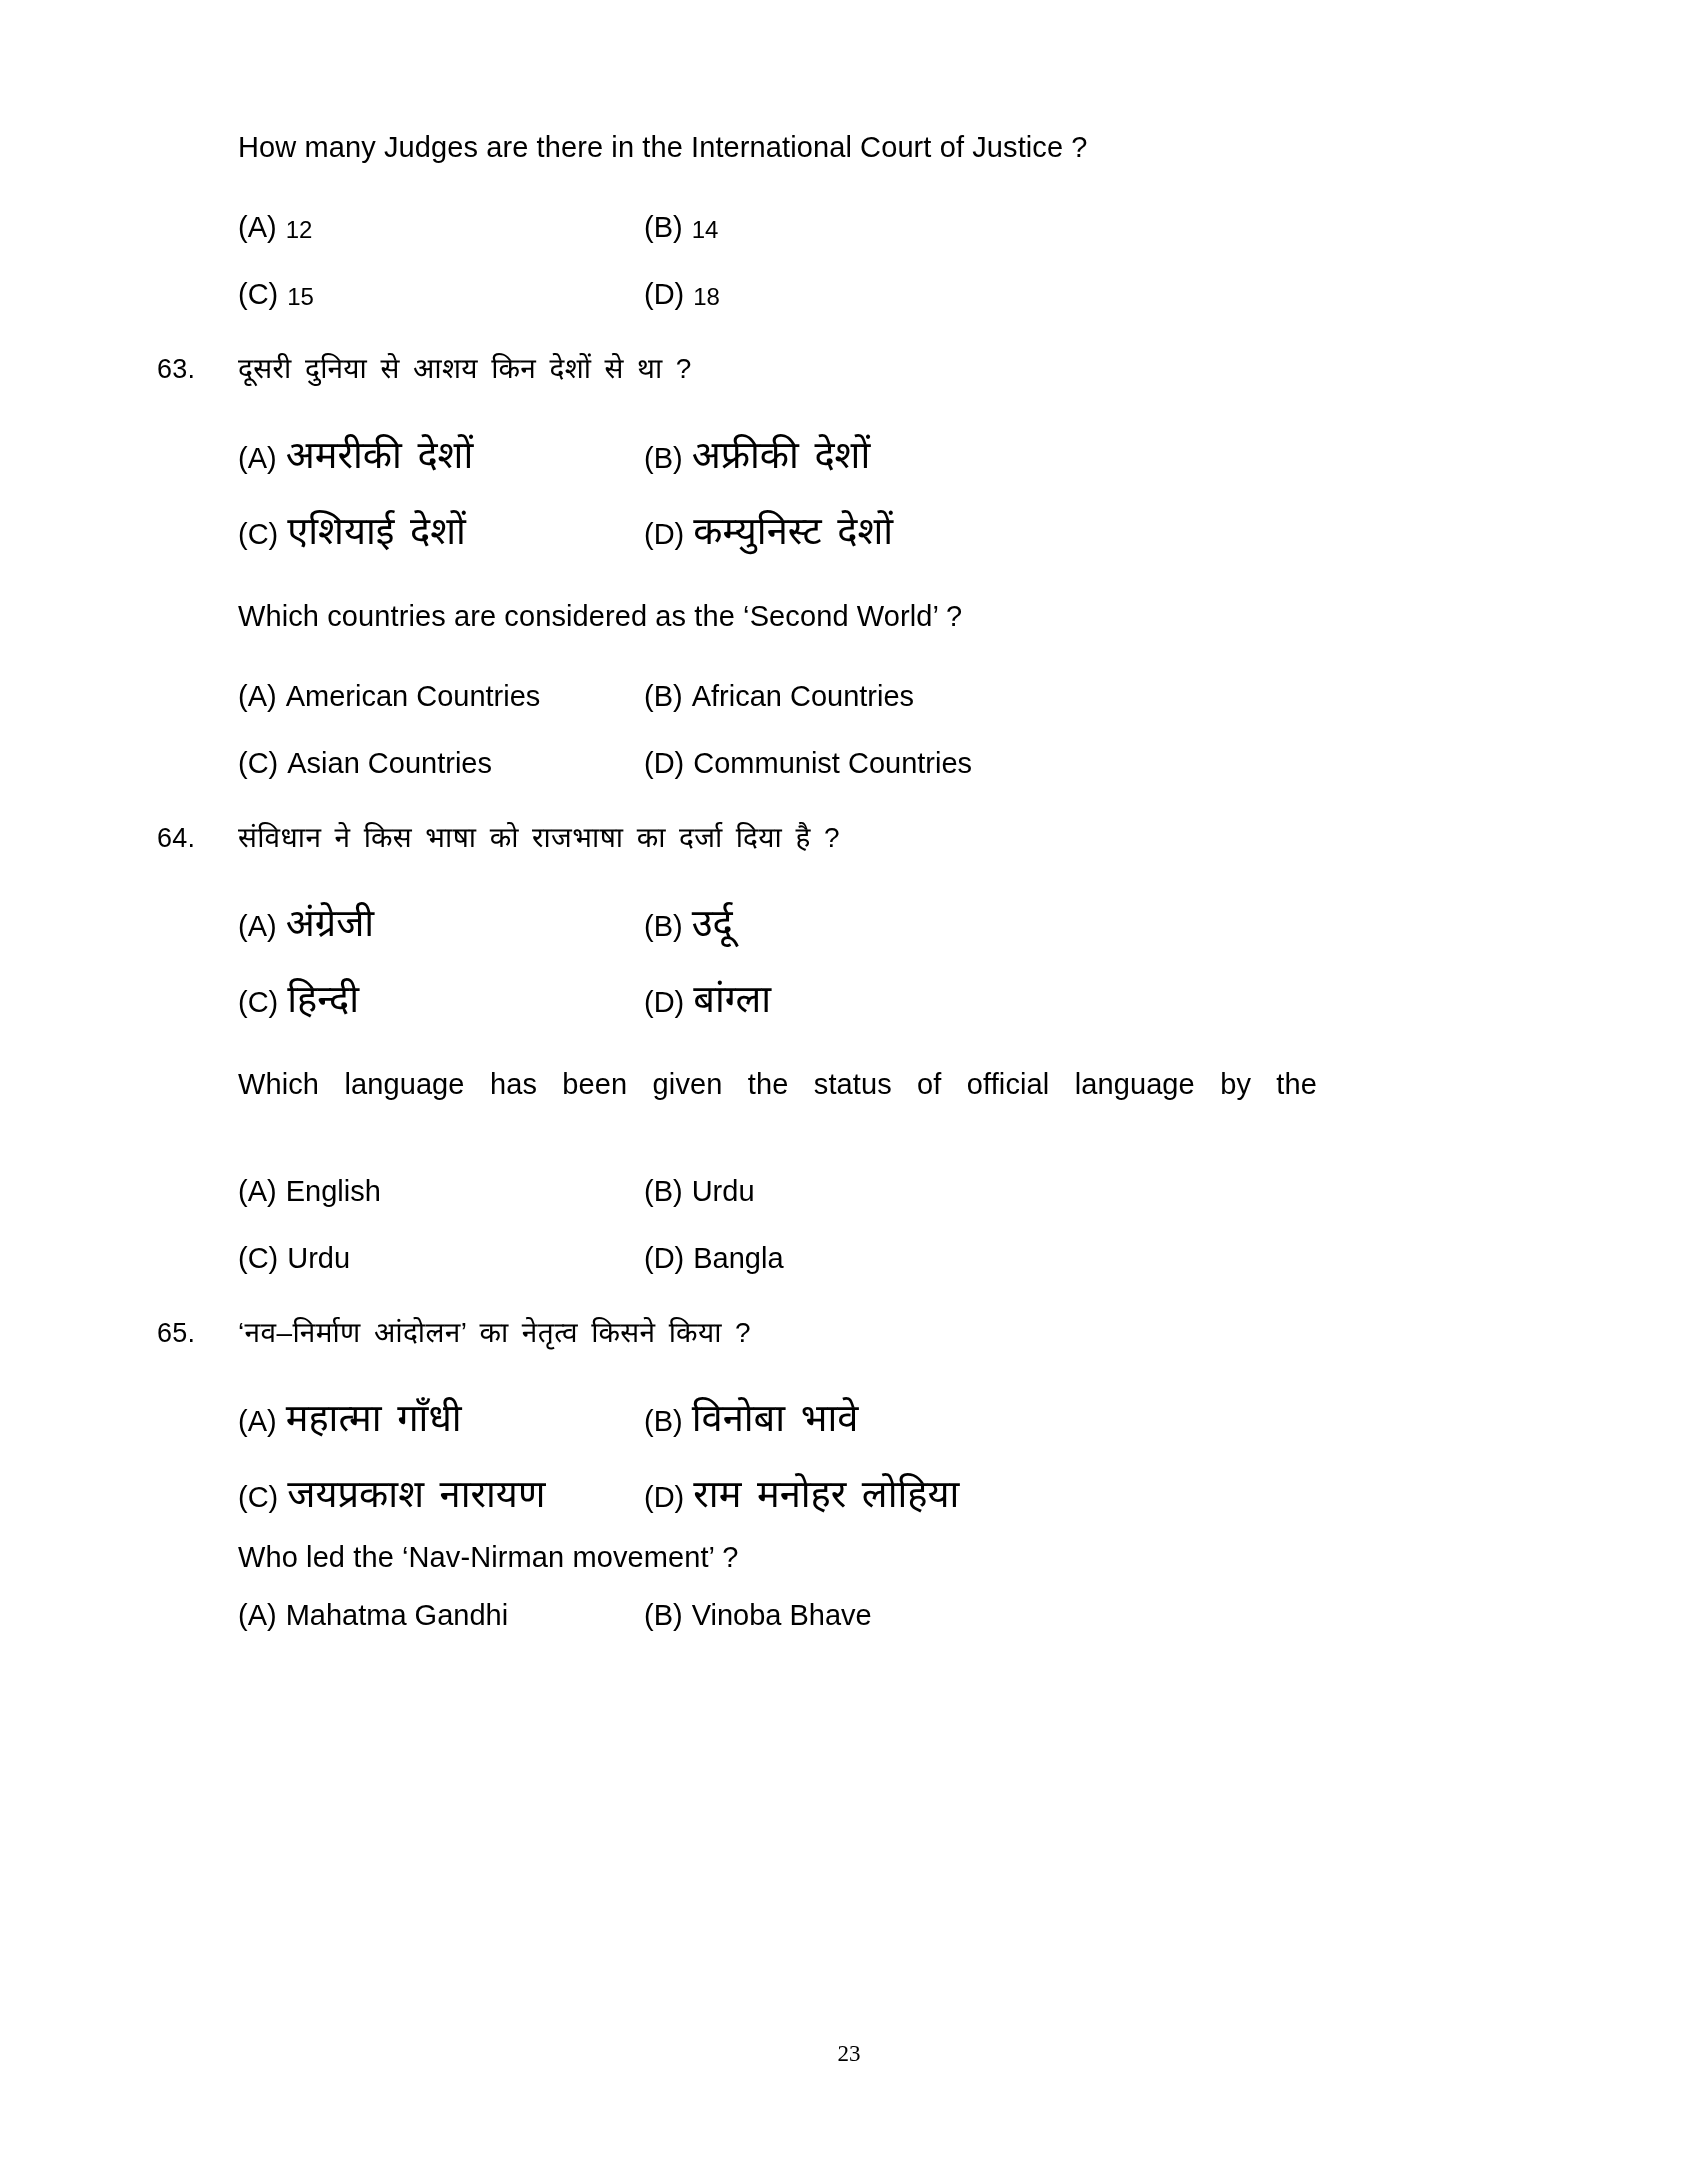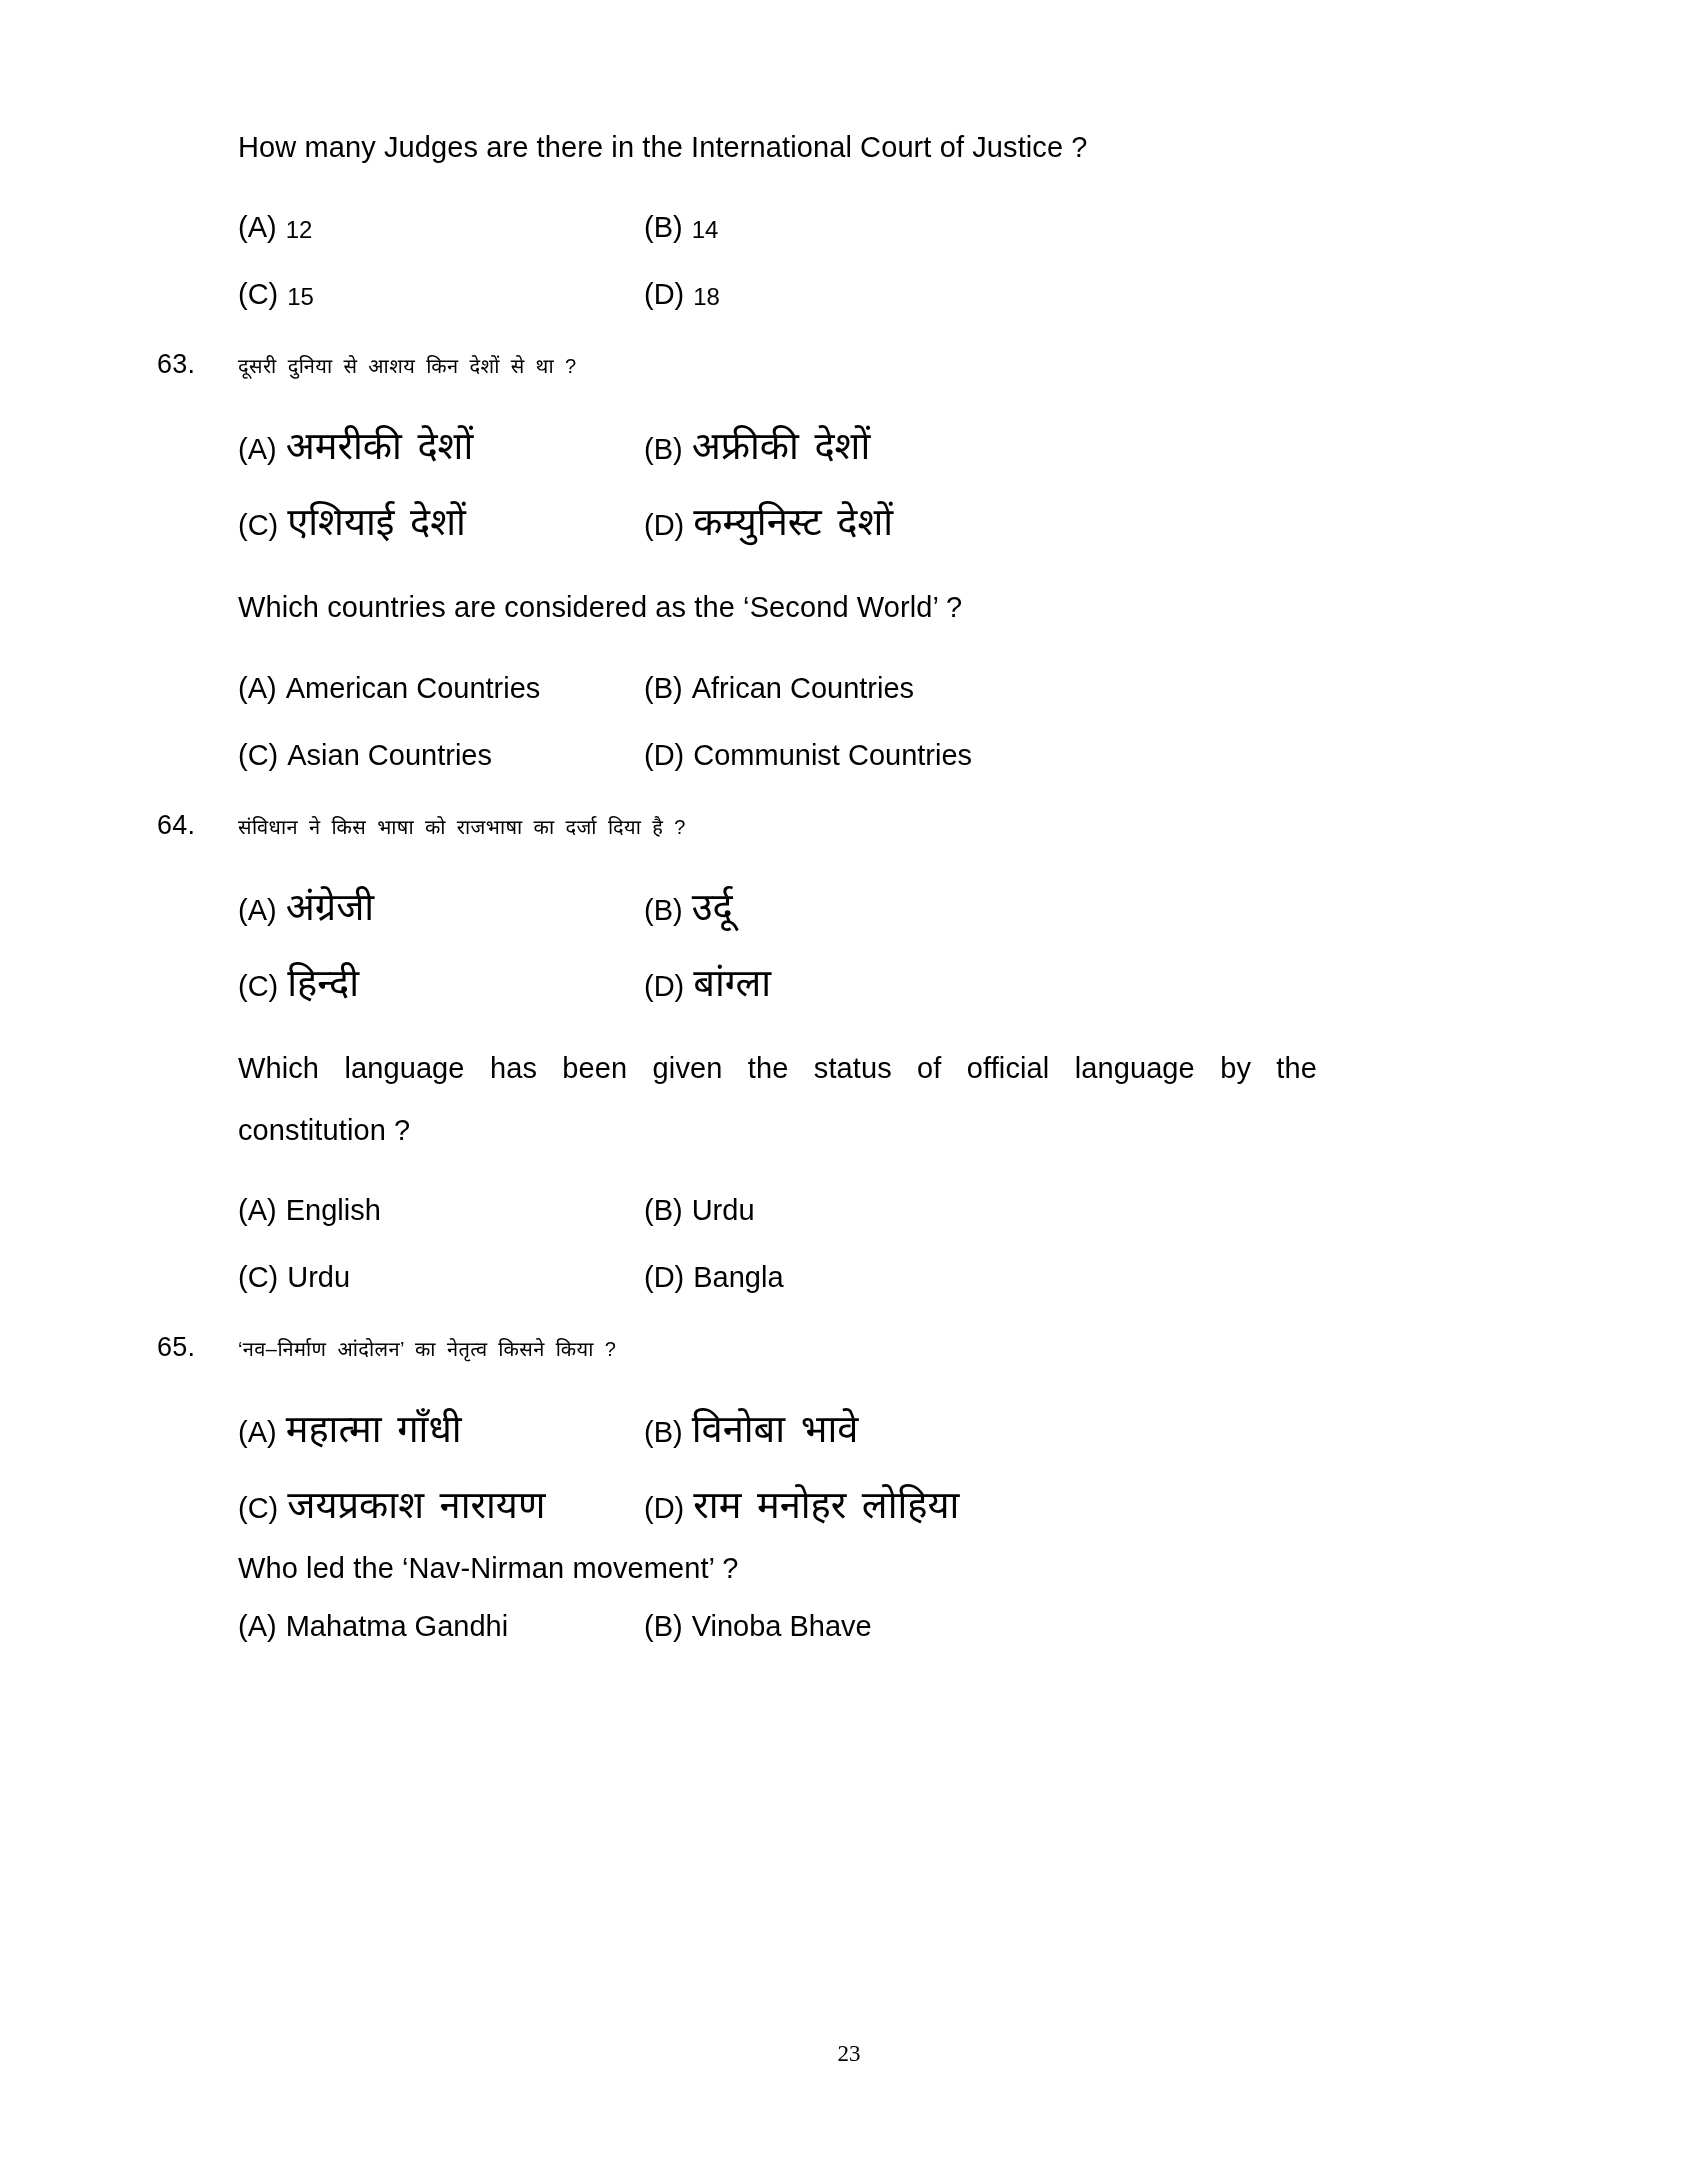--- a/index.html
+++ b/index.html
@@ -38,21 +38,21 @@
     font-size: 27px;
     line-height: 1;
     letter-spacing: 0.2px;
   }
   .qtext-en {
     font-size: 29px;
     line-height: 1.25;
     letter-spacing: 0.1px;
   }
   .qtext-hi {
-    font-size: 20px;
+    font-size: 28px;
     line-height: 1.3;
     letter-spacing: 0.4px;
     word-spacing: 5px;
   }
   .qtext-en.justify {
     text-align: justify;
     text-align-last: justify;
     width: 1079px;
   }
 
@@ -222,23 +222,20 @@
       <div class="opt">
         <span class="opt-label">(D)</span>
         <span class="opt-val-hi">बांग्ला</span>
       </div>
     </div>
     <div class="sp-q"></div>
     <div class="qrow">
       <div class="qtext-en justify">Which language has been given the status of official language by the</div>
     </div>
     <div class="sp-small"></div>
-    <div class="qrow">
-      <div class="qtext-en">constitution ?</div>
-    </div>
     <div class="sp-q"></div>
     <div class="options">
       <div class="opt">
         <span class="opt-label">(A)</span>
         <span class="opt-val-en">English</span>
       </div>
       <div class="opt">
         <span class="opt-label">(B)</span>
         <span class="opt-val-en">Urdu</span>
       </div>

